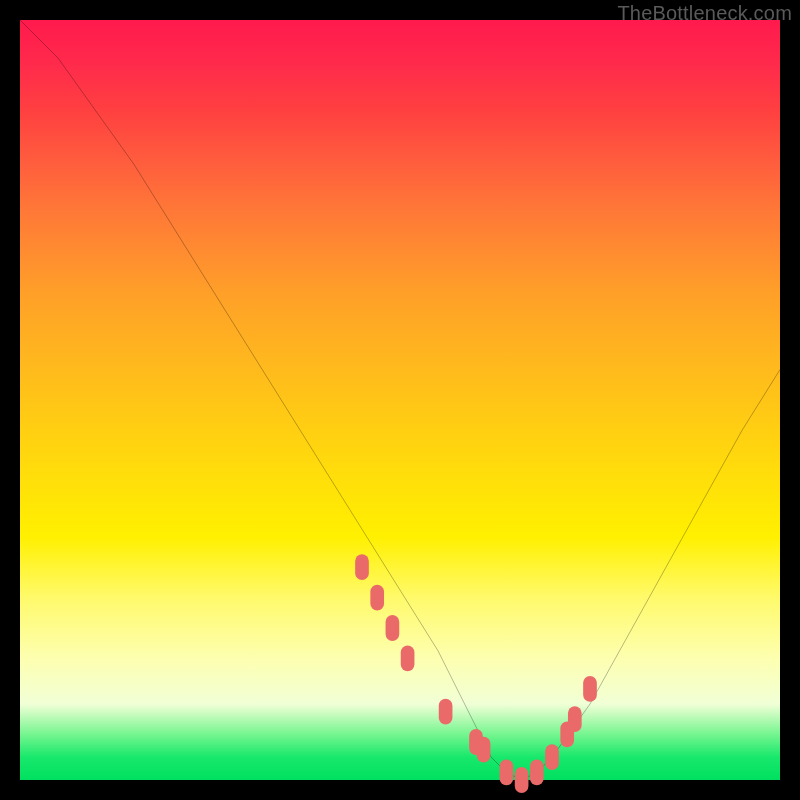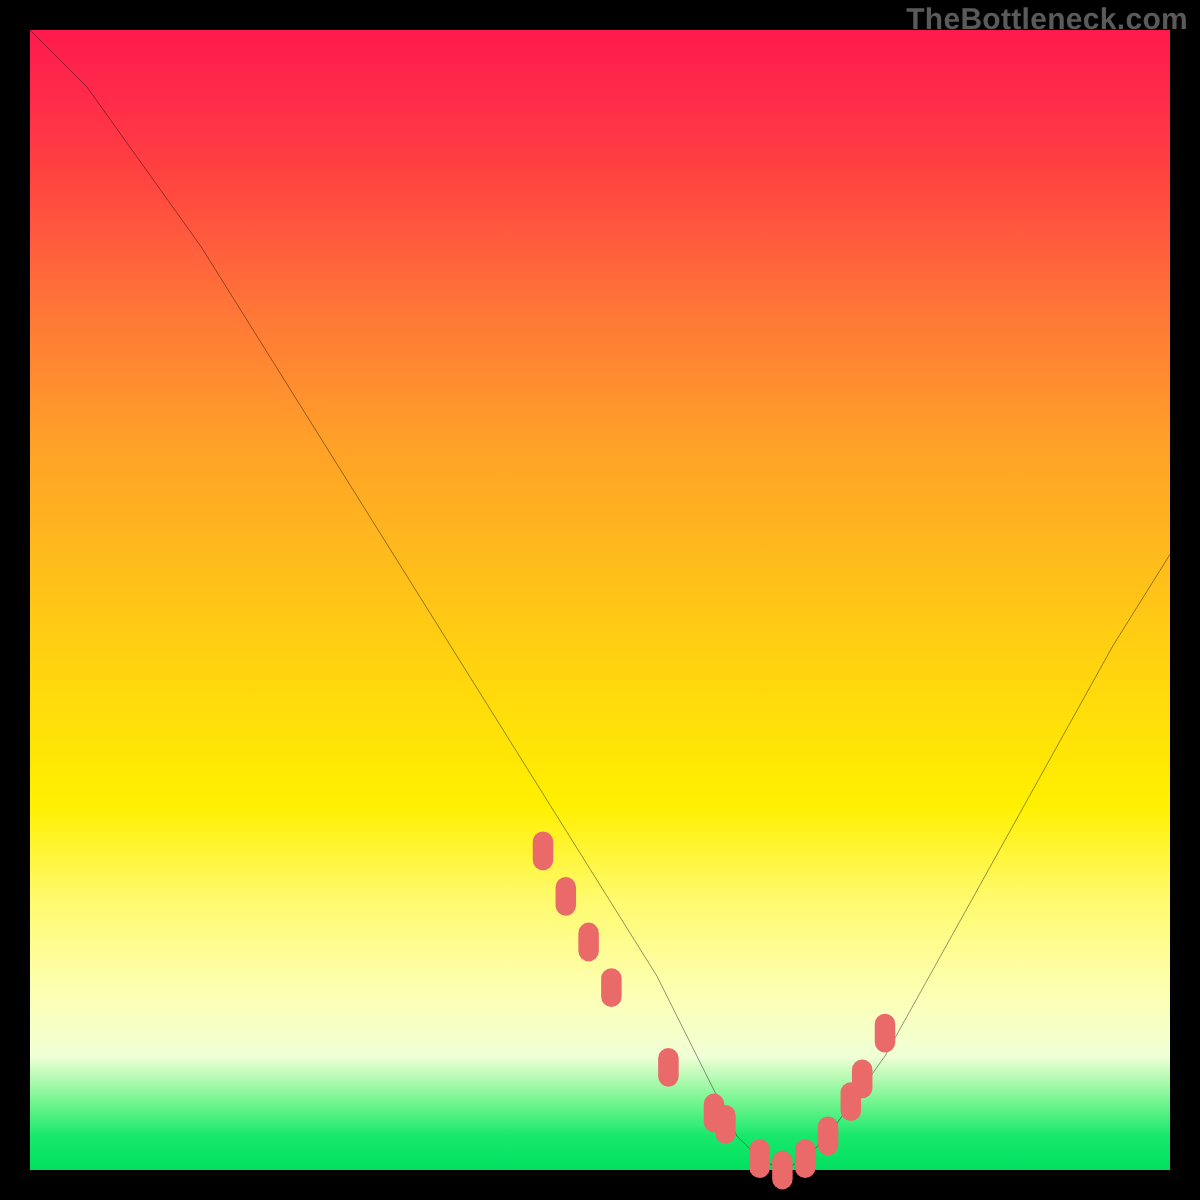--- a/index.html
+++ b/index.html
@@ -52,21 +52,21 @@
     width: 100%;
     height: 100%;
     overflow: visible;
   }
   .watermark {
     position: absolute;
     top: 2px;
     right: 8px;
     color: #5a5a5a;
     font-size: 20px;
-    font-weight: 700;
+    font-weight: 400;
     letter-spacing: 0.2px;
     user-select: none;
   }
 </style>
 </head>
 <body>
 
 <div class="watermark">TheBottleneck.com</div>
 
 <div class="plot-frame">

